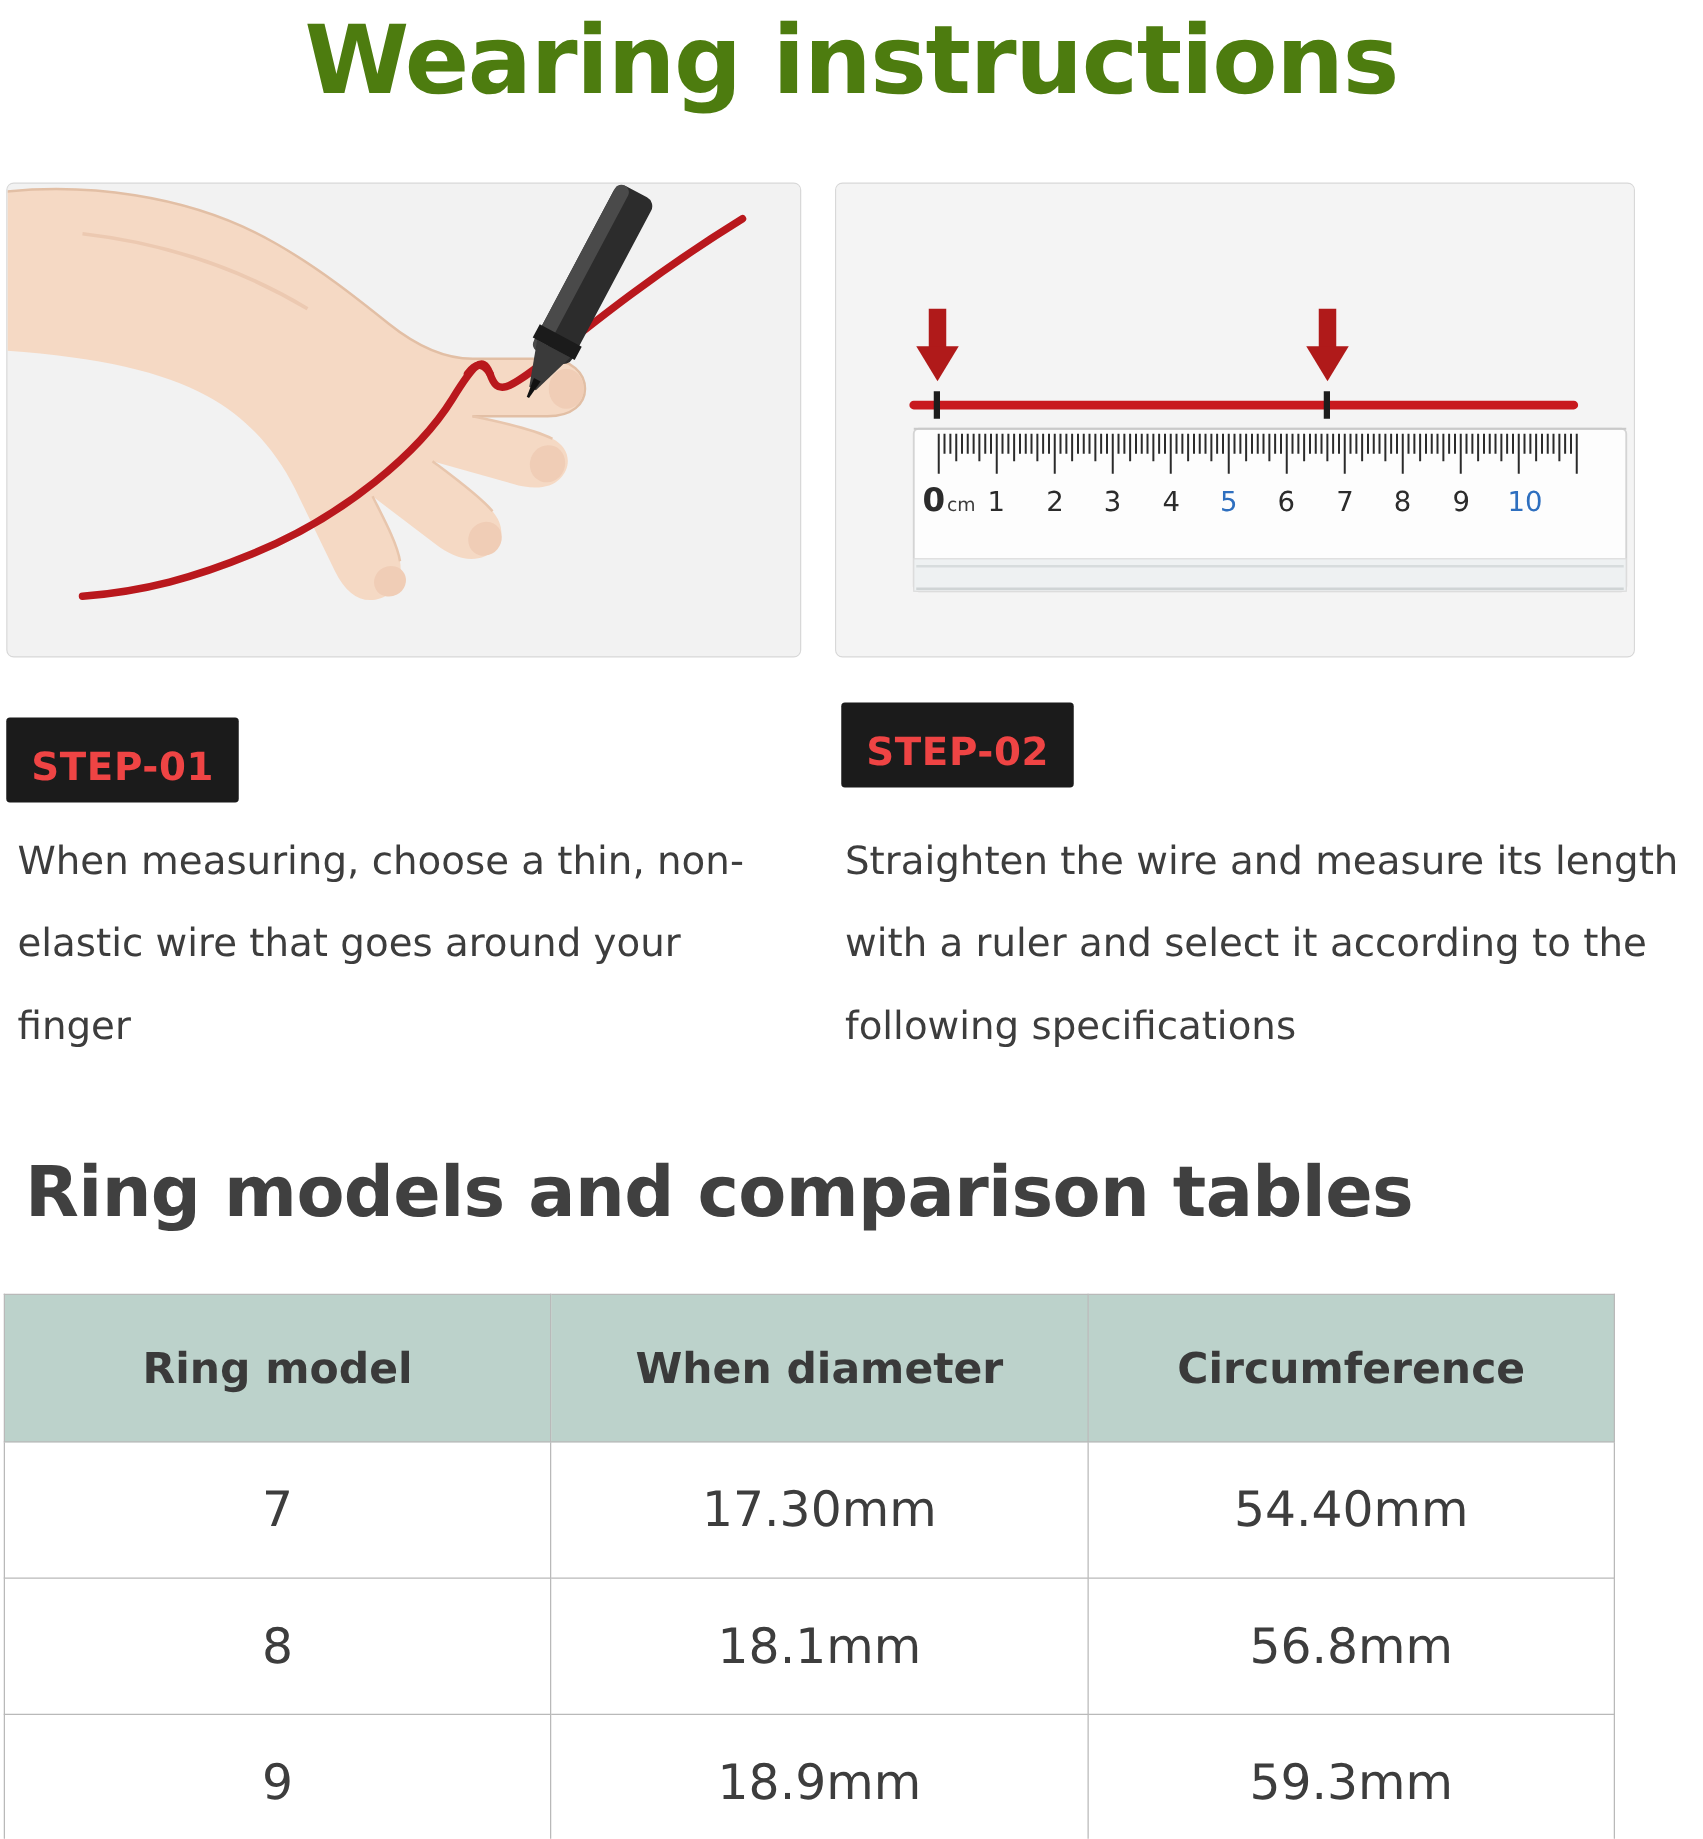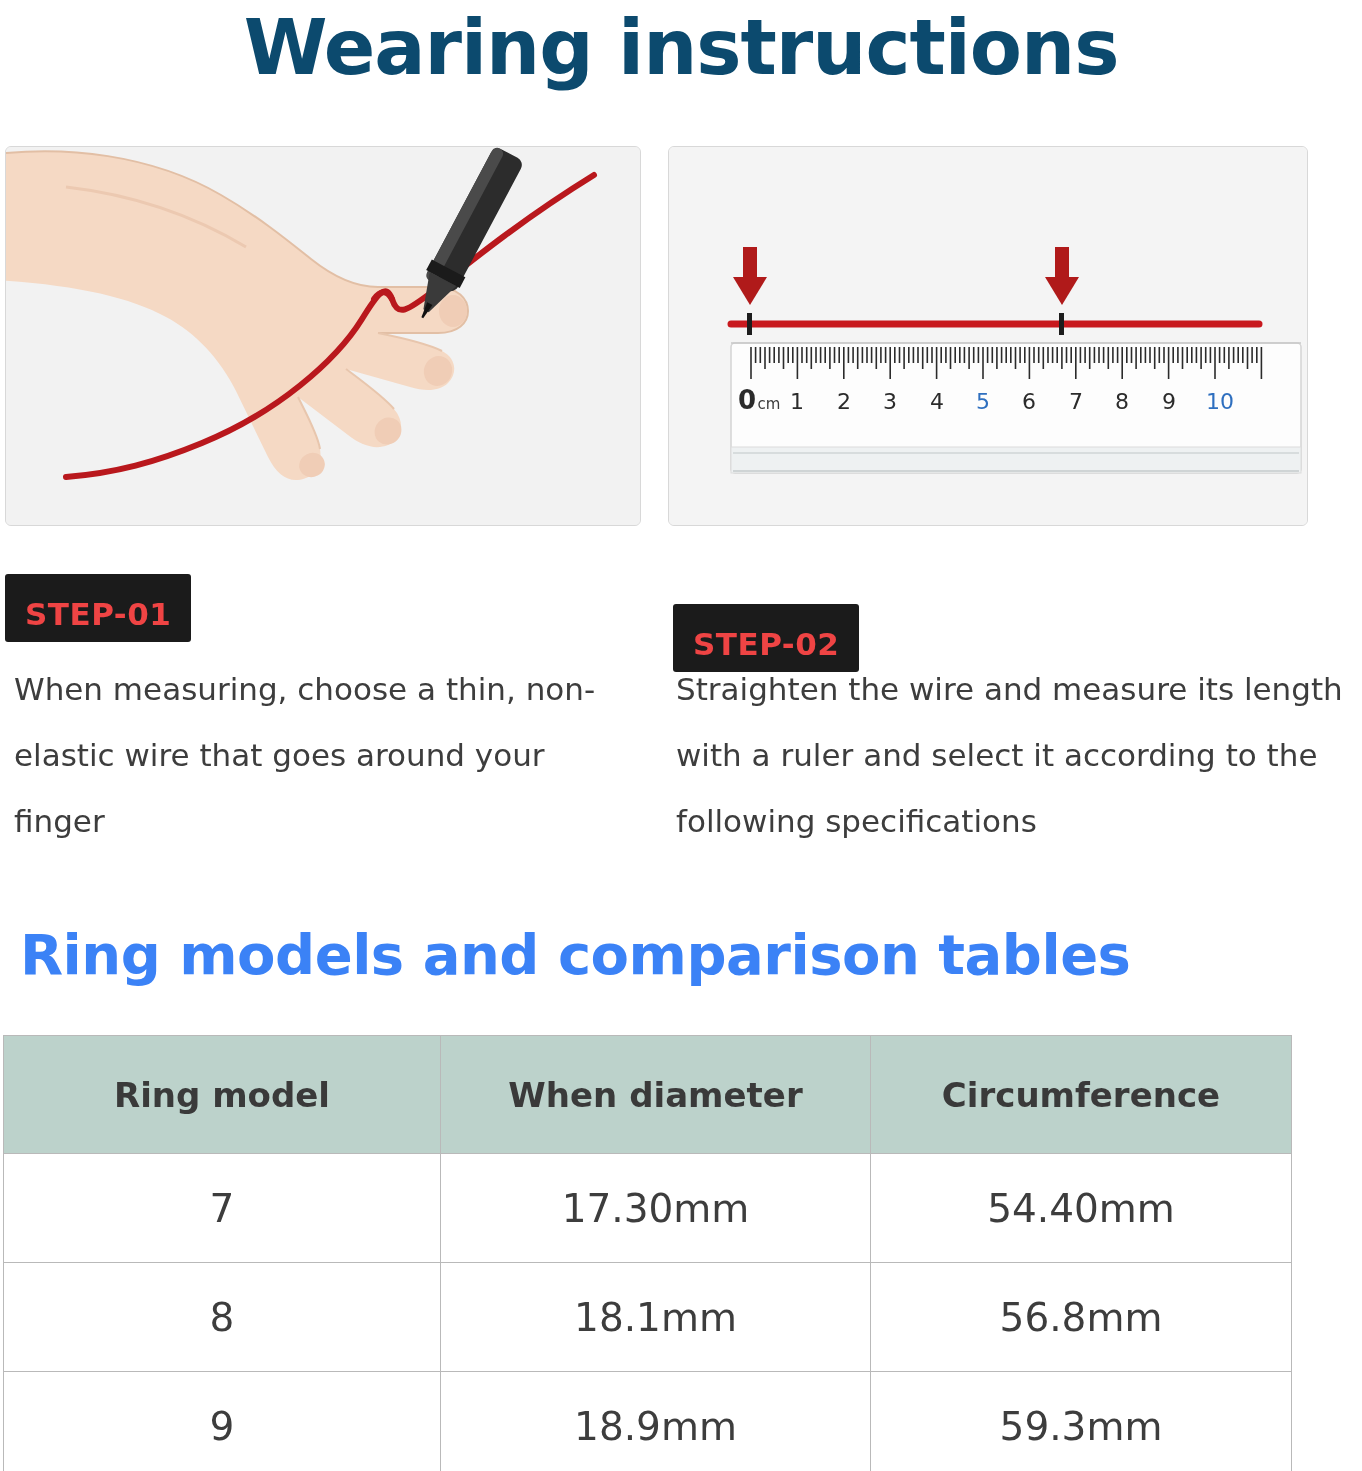--- a/index.html
+++ b/index.html
@@ -24,21 +24,21 @@
 
   
   .main-title {
     position: absolute;
     left: 0;
     top: 2px;
     width: 1362px;
     text-align: center;
     font-size: 76px;
     font-weight: bold;
-    color: #0c4a6e;
+    color: #4d7c0f;
     letter-spacing: -1px;
     line-height: 92px;
   }
 
   
   .panel {
     position: absolute;
     top: 146px;
     height: 378px;
     border: 1px solid #d8d8d8;
@@ -61,40 +61,40 @@
     background: #1b1b1b;
     color: #ef4444;
     font-size: 31px;
     font-weight: bold;
     letter-spacing: 0.5px;
     padding: 23px 20px 11px 20px;
     border-radius: 3px;
     line-height: 34px;
   }
   .badge-1 { left: 5px; top: 574px; }
-  .badge-2 { left: 673px; top: 604px; text-align: center; }
+  .badge-2 { left: 673px; top: 562px; text-align: center; }
 
   
   .step-text {
     position: absolute;
     font-size: 31px;
     line-height: 66px;
     color: #3d3d3d;
   }
   .text-1 { left: 14px; top: 656px; width: 620px; }
   .text-2 { left: 676px; top: 656px; width: 690px; }
 
   
   .table-title {
     position: absolute;
     left: 20px;
     top: 920px;
     font-size: 56px;
     font-weight: bold;
-    color: #3b82f6;
+    color: #404040;
     letter-spacing: -0.5px;
     line-height: 70px;
   }
 
   
   .cmp-table {
     position: absolute;
     left: 3px;
     top: 1035px;
     width: 1288px;

